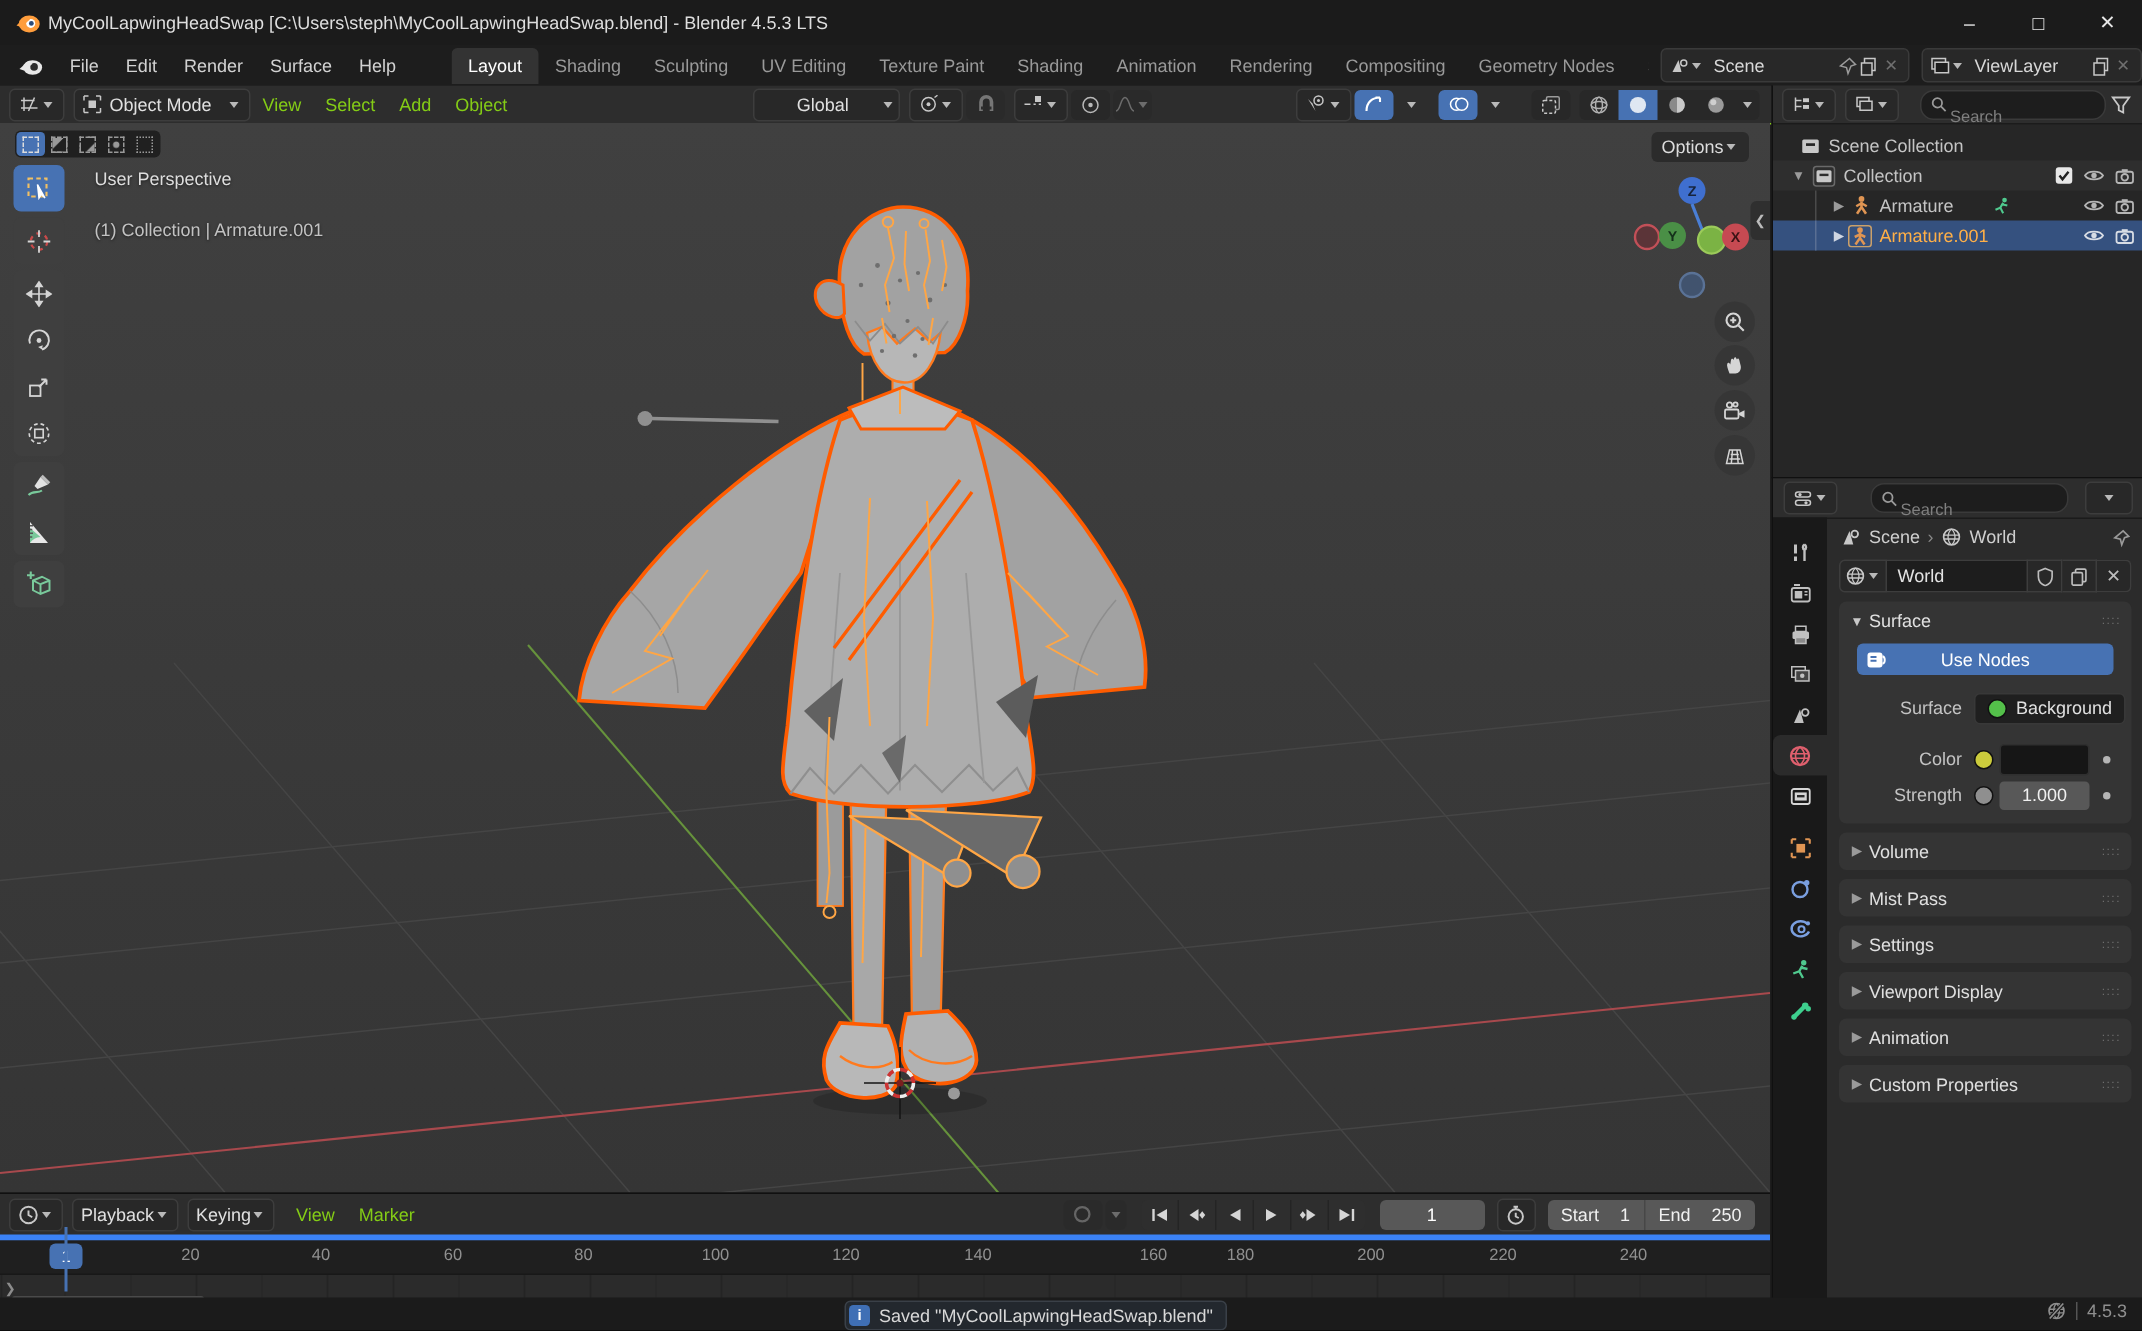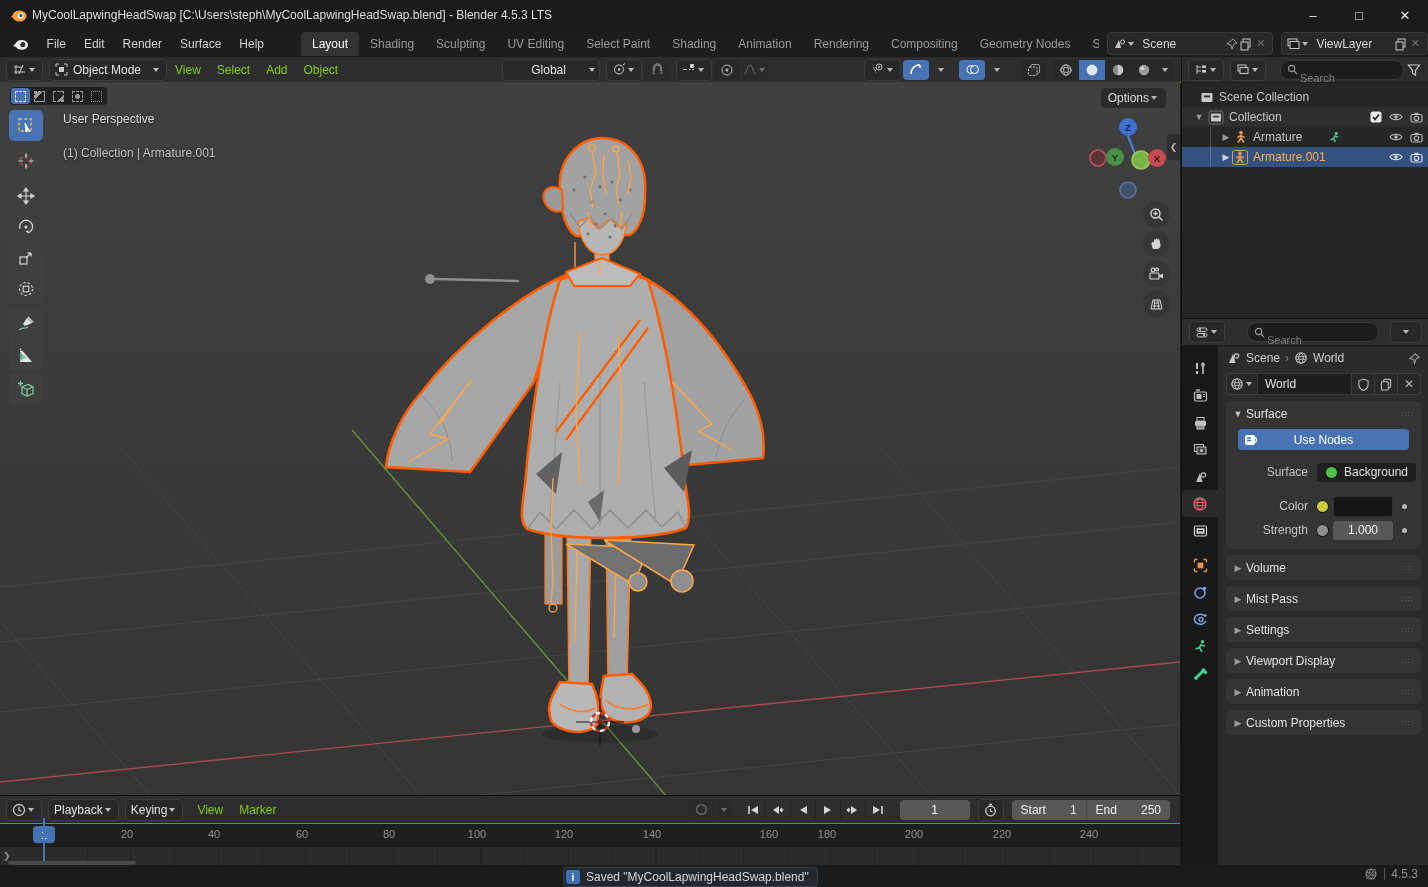--- a/index.html
+++ b/index.html
@@ -91,36 +91,36 @@
   .prow{display:flex;align-items:center;height:24px;padding-right:14px;}
   .prow .plabel{width:82px;text-align:right;color:#c3c3c3;padding-right:8px;flex:0 0 auto;}
   .pill{height:19px;background:#1f1f1f;border:1px solid #383838;border-radius:4px;display:flex;align-items:center;padding:0 8px;color:#e0e0e0;gap:6px;}
   .dot-kf{width:5px;height:5px;border-radius:50%;background:#b5b5b5;margin-left:auto;}
   .sock{width:11px;height:11px;border-radius:50%;border:1px solid #111;flex:0 0 auto;}
   .valfield{height:19px;background:#585858;border-radius:3px;color:#f0f0f0;display:flex;align-items:center;justify-content:center;flex:1;}
   .colorbar{height:19px;background:#161616;border-radius:3px;flex:1;border:1px solid #2f2f2f;}
 
   
   .timeline{left:0;top:795px;width:1180px;height:70px;background:#2b2b2b;border-top:1px solid #101010;}
-  .tl-head{height:27px;background:#2d2d2d;display:flex;align-items:center;border-bottom:1px solid #3b82f6;padding:0 4px;}
+  .tl-head{height:27px;background:#2d2d2d;display:flex;align-items:center;border-bottom:4px solid #3b82f6;padding:0 4px;}
   .transport{display:flex;background:#2e2e2e;border-radius:4px;overflow:hidden;margin-left:10px;}
   .tbtn{width:24px;height:20px;display:flex;align-items:center;justify-content:center;border-right:1px solid #242424;}
   .tbtn:last-child{border-right:0;}
   .tl-ruler{position:relative;height:22px;background:#1f1f1f;border-bottom:1px solid #181818;}
   .tick{position:absolute;top:4px;width:26px;text-align:center;color:#909090;font-size:11px;}
   .playhead-label{position:absolute;left:33px;top:2px;width:22px;height:17px;background:#4772b3;border-radius:4px;color:#fff;display:flex;align-items:center;justify-content:center;font-size:11px;}
   .playhead-line{position:absolute;left:43px;top:22px;width:2px;height:43px;background:#4772b3;}
   .tl-channels{position:relative;height:20px;background:#2b2b2b;
       background-image:repeating-linear-gradient(to right,#242424 0 1px,transparent 1px 43.75px);
       background-position:43px 0;border-bottom:1px solid #222;}
   .tl-scroll{position:absolute;left:8px;bottom:2px;width:128px;height:4px;background:#4a4a4a;border-radius:2px;}
   .tl-expand{position:absolute;left:3px;top:4px;color:#8c8c8c;font-size:9px;}
   .framefield{width:70px;height:20px;background:#585858;border-radius:4px;color:#fff;display:flex;align-items:center;justify-content:center;margin-left:10px;}
   .rangegrp{display:flex;background:#585858;border-radius:4px;overflow:hidden;margin-left:8px;height:20px;}
-  .rangegrp .seg{display:flex;align-items:center;padding:0 9px;gap:24px;color:#f0f0f0;}
+  .rangegrp .seg{display:flex;align-items:center;padding:0 9px;gap:14px;color:#f0f0f0;}
   .rangegrp .sep{width:1px;background:#474747;}
   .stopwatch{width:24px;height:20px;background:#282828;border:1px solid #3d3d3d;border-radius:4px;display:flex;align-items:center;justify-content:center;margin-left:8px;}
 
   
   .statusbar{left:0;top:865px;width:1428px;height:22px;background:#1b1b1b;display:flex;align-items:center;}
   .savedpill{position:absolute;left:563px;top:2px;height:18px;background:#23282e;border:1px solid #3a4048;border-radius:4px;display:flex;align-items:center;padding:0 8px 0 2px;gap:6px;color:#d8d8d8;}
   .infoicon{width:14px;height:14px;background:#3f6fb5;border-radius:3px;color:#fff;font-weight:bold;font-size:10px;display:flex;align-items:center;justify-content:center;}
   .version{position:absolute;right:10px;top:2px;display:flex;align-items:center;gap:6px;color:#8f8f8f;}
   .version .pipe{width:1px;height:12px;background:#555;}
   svg{display:block;}
@@ -155,21 +155,21 @@
     <span class="menu-item">Edit</span>
     <span class="menu-item">Render</span>
     <span class="menu-item">Surface</span>
     <span class="menu-item">Help</span>
 
     <div class="tabs">
       <span class="tab active">Layout</span>
       <span class="tab">Shading</span>
       <span class="tab">Sculpting</span>
       <span class="tab">UV Editing</span>
-      <span class="tab">Select Paint</span>
+      <span class="tab">Texture Paint</span>
       <span class="tab">Shading</span>
       <span class="tab">Animation</span>
       <span class="tab">Rendering</span>
       <span class="tab">Compositing</span>
       <span class="tab">Geometry Nodes</span>
       <span class="tab">Scripting</span>
     </div>
 
     <div class="topwidget" style="width:160px">
       <svg class="mini-ic" viewBox="0 0 14 14">

